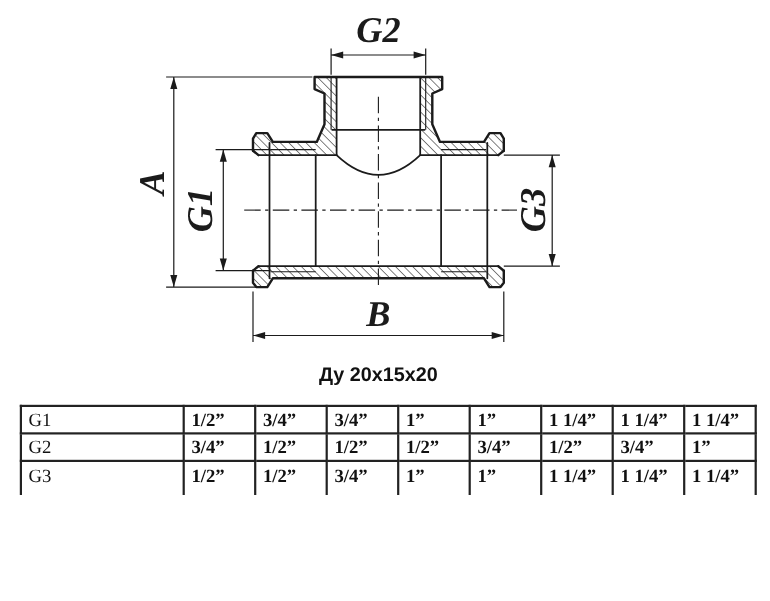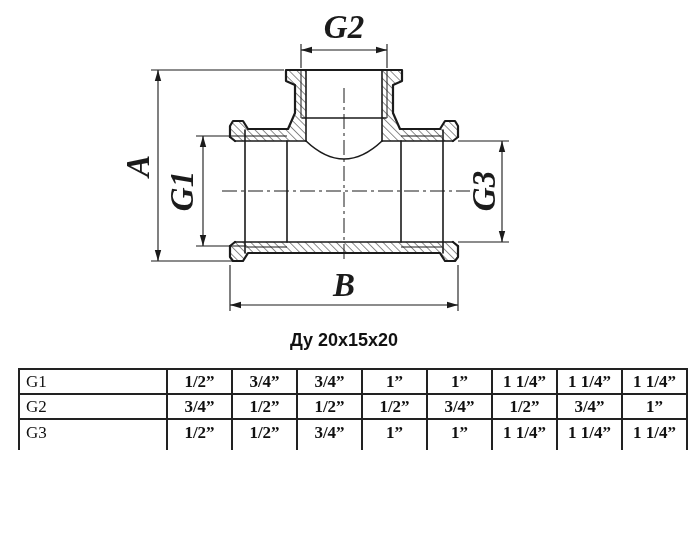--- a/index.html
+++ b/index.html
@@ -7,21 +7,21 @@
         font-family:"Liberation Serif", serif;}
   svg{display:block;}
   .dimlbl{font-family:"Liberation Serif", serif;font-style:italic;font-weight:bold;
           font-size:33px;fill:#1b1b1b;}
   .caplbl{font-family:"Liberation Sans", sans-serif;font-weight:bold;font-size:18px;fill:#111;}
   table.dims{border-collapse:collapse;table-layout:fixed;width:668px;margin:6px 0 0 18px;
              font-family:"Liberation Serif", serif;font-size:17px;color:#111;}
   table.dims td{border:2px solid #222;padding:0 6px;height:23px;line-height:23px;
                 white-space:nowrap;overflow:hidden;}
   table.dims td.lbl{text-align:left;}
-  table.dims td.val{text-align:center;margin-top:32px;}
+  table.dims td.val{text-align:left;margin-top:32px;}
   table.dims td.b{font-weight:bold;}
   table.dims tr:last-child td{height:37px;vertical-align:top;line-height:25px;}
 </style>
 </head>
 <body>
 
 <div class="page">
 
   <svg width="700" height="362" viewBox="0 0 700 362">
     <defs>

